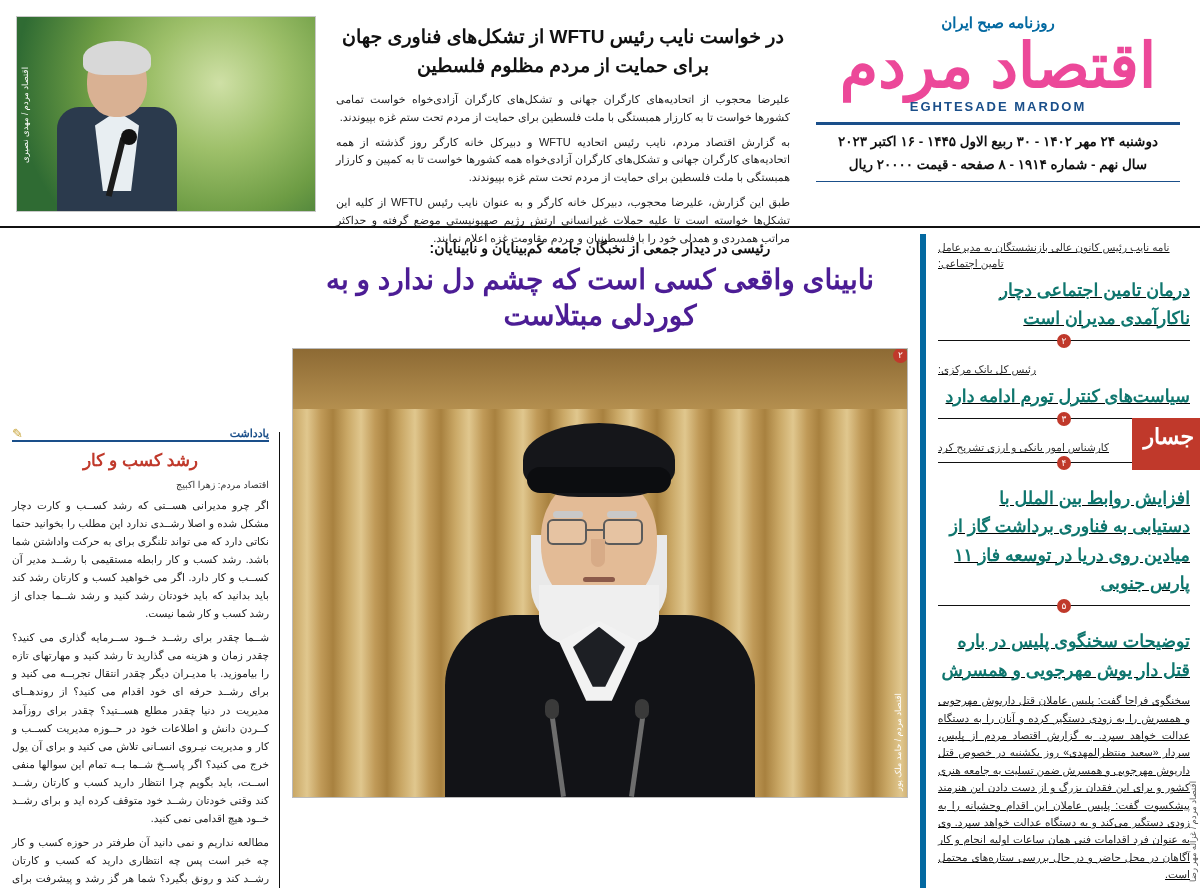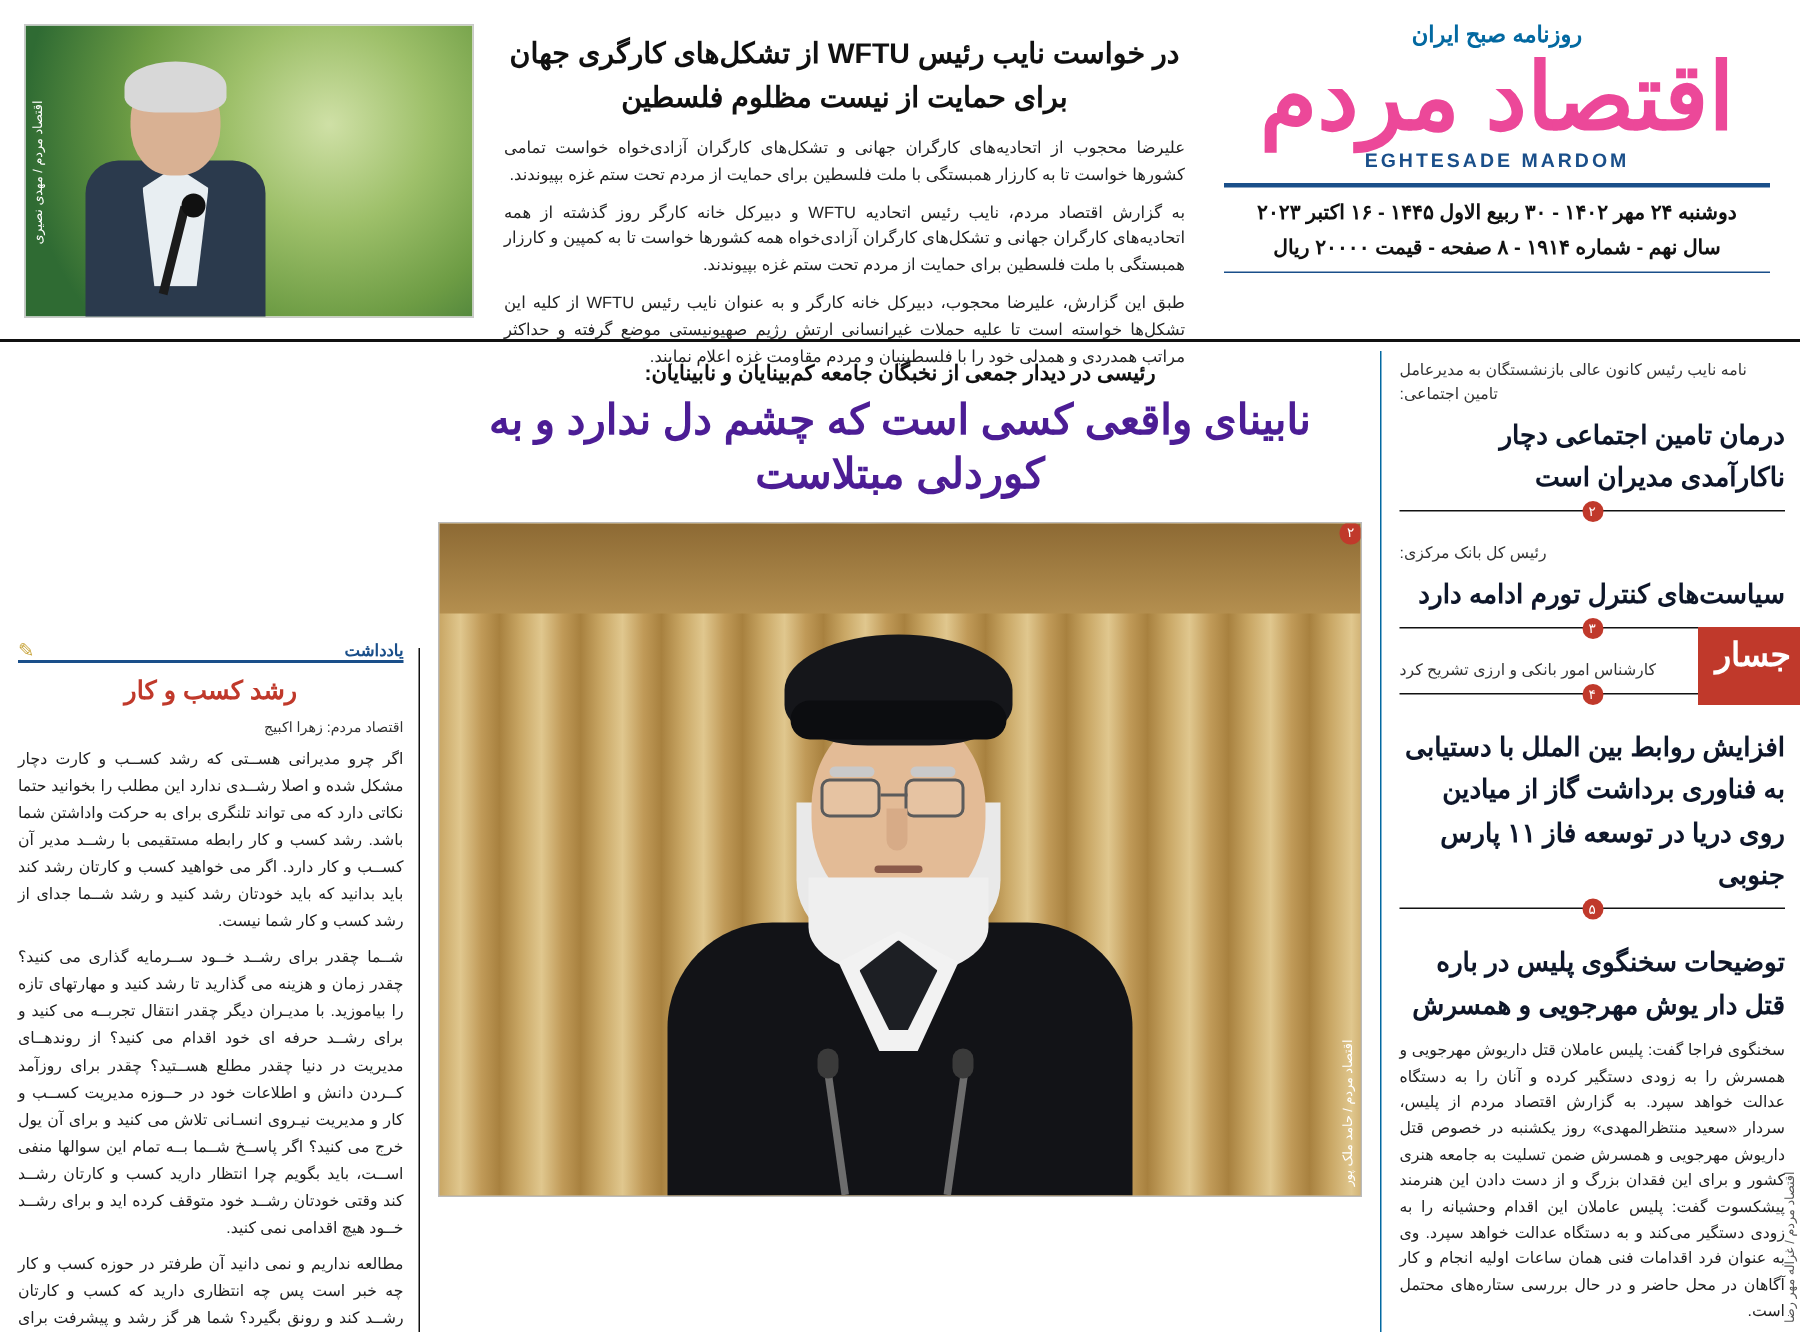--- a/index.html
+++ b/index.html
@@ -159,34 +159,35 @@
     background: #111;
   }
 
   
   .sidebar {
     position: absolute;
     top: 234px; right: 0;
     width: 280px;
     height: 654px;
     padding: 2px 10px 0 12px;
-    border-left: 1px solid #0369a1;
+    border-left: 6px solid #0369a1;
+    text-decoration: underline;
   }
   .kicker {
     font-size: 10.5px;
     color: #333;
     text-align: left;
     margin: 4px 0 4px 0;
     line-height: 1.5;
   }
   .side-head {
     font-size: 17.5px;
     font-weight: bold;
     line-height: 1.62;
-    color: #0f172a;
+    color: #0f766e;
     text-align: right;
     margin: 0 0 8px 0;
   }
   .side-sep {
     position: relative;
     height: 14px;
     margin: 6px 0 8px 0;
     border-top: 1px solid #111;
   }
   .side-sep .num {
@@ -465,21 +466,21 @@
     <div class="tagline">روزنامه صبح ایران</div>
     <div class="logo">اقتصاد مردم</div>
     <div class="logo-latin">EGHTESADE MARDOM</div>
     <div class="rule"></div>
     <div class="dateline">دوشنبه ۲۴ مهر ۱۴۰۲ - ۳۰ ربیع الاول ۱۴۴۵ - ۱۶ اکتبر ۲۰۲۳</div>
     <div class="dateline">سال نهم - شماره ۱۹۱۴ - ۸ صفحه - قیمت ۲۰۰۰۰ ریال</div>
     <div class="rule thin"></div>
   </div>
 
   <div class="top-lead">
-    <h2>در خواست نایب رئیس WFTU از تشکل‌های کارگری جهان برای حمایت از نیست مظلوم فلسطین</h2>
+    <h2>در خواست نایب رئیس WFTU از تشکل‌های فناوری جهان برای حمایت از مردم مظلوم فلسطین</h2>
     <p>علیرضا محجوب از اتحادیه‌های کارگران جهانی و تشکل‌های کارگران آزادی‌خواه خواست تمامی کشورها خواست تا به کارزار همبستگی با ملت فلسطین برای حمایت از مردم تحت ستم غزه بپیوندند.</p>
     <p>به گزارش اقتصاد مردم، نایب رئیس اتحادیه WFTU و دبیرکل خانه کارگر روز گذشته از همه اتحادیه‌های کارگران جهانی و تشکل‌های کارگران آزادی‌خواه همه کشورها خواست تا به کمپین و کارزار همبستگی با ملت فلسطین برای حمایت از مردم تحت ستم غزه بپیوندند.</p>
     <p>طبق این گزارش، علیرضا محجوب، دبیرکل خانه کارگر و به عنوان نایب رئیس WFTU از کلیه این تشکل‌ها خواسته است تا علیه حملات غیرانسانی ارتش رژیم صهیونیستی موضع گرفته و حداکثر مراتب همدردی و همدلی خود را با فلسطینیان و مردم مقاومت غزه اعلام نمایند.</p>
   </div>
 
   <div class="top-photo">
     <div class="photo-grad-a"></div>
     <div class="photo-a-person">
       <div class="photo-a-body"></div>
       <div class="photo-a-shirt"></div>

